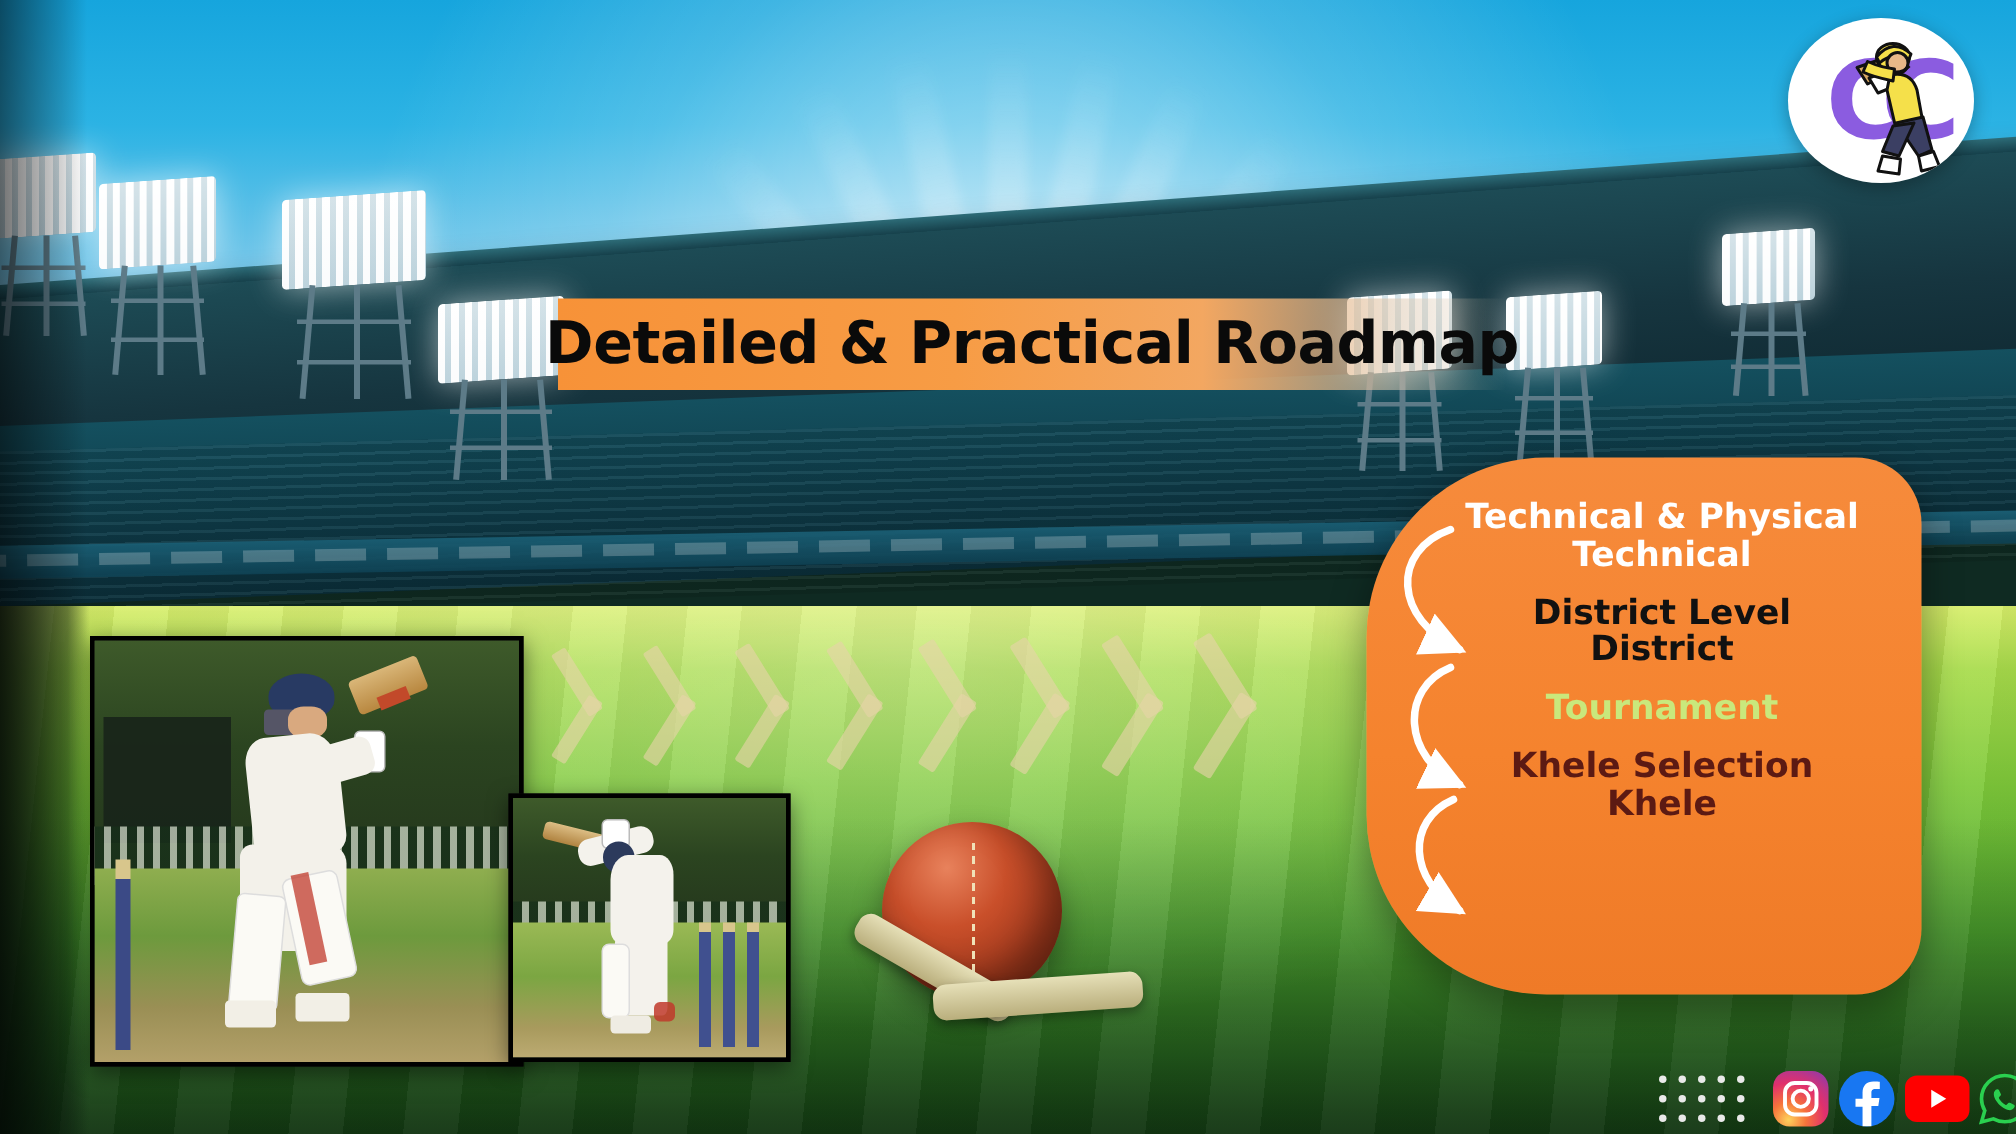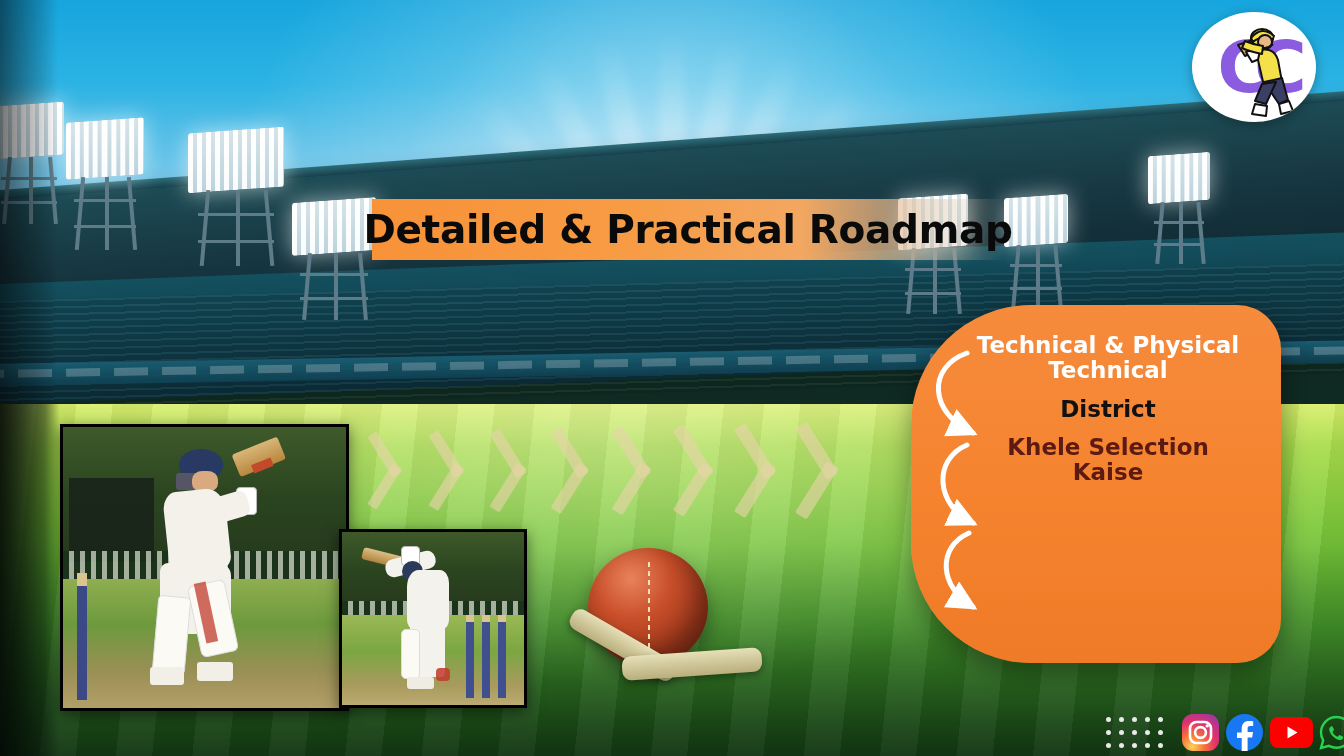--- a/index.html
+++ b/index.html
@@ -512,23 +512,23 @@
         <marker id="ah" markerWidth="7" markerHeight="7" refX="5" refY="3" orient="auto">
           <path d="M0,0 L6,3 L0,6 z" fill="#ffffff"></path>
         </marker>
       </defs>
       <path d="M56,48 C16,62 18,108 62,128" stroke="#fff" stroke-width="5" fill="none" stroke-linecap="round" marker-end="url(#ah)"></path>
       <path d="M56,140 C22,154 24,200 62,218" stroke="#fff" stroke-width="5" fill="none" stroke-linecap="round" marker-end="url(#ah)"></path>
       <path d="M58,228 C26,242 28,282 62,302" stroke="#fff" stroke-width="5" fill="none" stroke-linecap="round" marker-end="url(#ah)"></path>
     </svg>
     <div class="steps" id="steps">
         <div class="step" style="color: rgb(255, 255, 255);"><span>Technical &amp; Physical</span><span class="l2">Technical</span></div>
-        <div class="step" style="color: rgb(17, 17, 17);"><span class="l2">District</span></div>
-        <div class="step" style="color: rgb(201, 232, 124);"></div>
-        <div class="step" style="color: rgb(92, 26, 19);"><span>Khele Selection</span><span class="l2">Kaise</span></div>
+        <div class="step" style="color: rgb(17, 17, 17);"><span>District Level</span><span class="l2">District</span></div>
+        <div class="step" style="color: rgb(201, 232, 124);"><span class="l2">Tournament</span></div>
+        <div class="step" style="color: rgb(92, 26, 19);"><span>Khele Selection</span><span class="l2">Khele</span></div>
       </div>
   </div>
 
   <div class="logo">
     <div class="cc">CC</div>
     <svg width="124" height="110" viewBox="0 0 124 110">
       <g stroke="#111" stroke-width="2" stroke-linejoin="round">
         <path d="M46,33 l26,-9 l5,9 l-24,11 z" fill="#d8a864"></path>
         <path d="M54,40 l10,-4 l6,10 l-10,4 z" fill="#ffffff"></path>
         <ellipse cx="70" cy="26" rx="11" ry="9" fill="#f5e04a"></ellipse>

